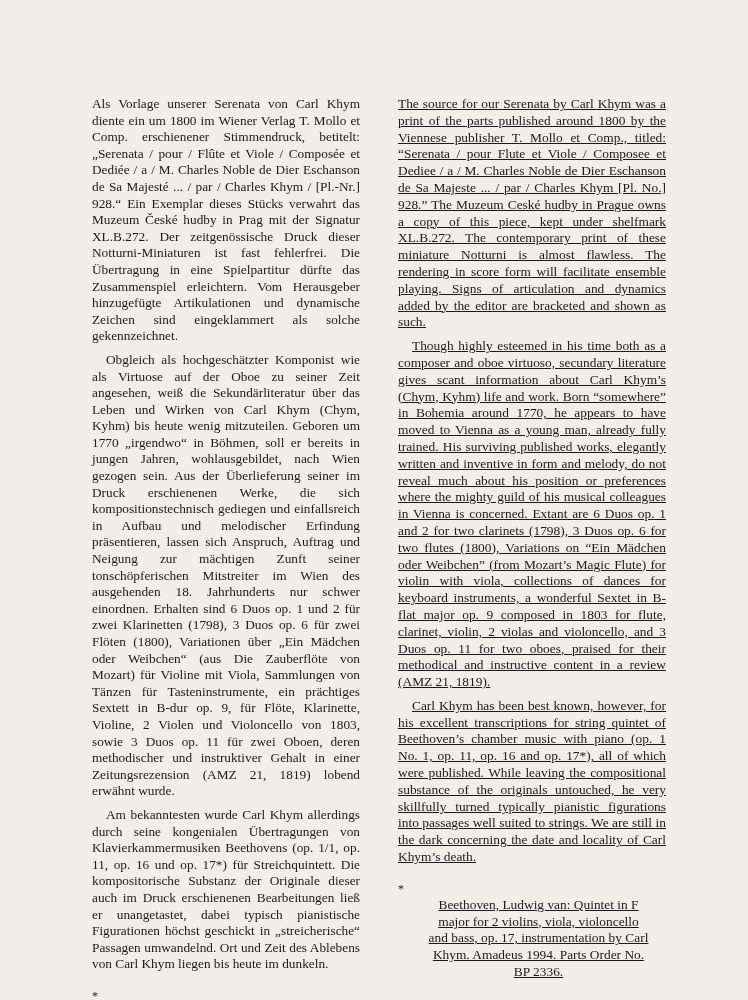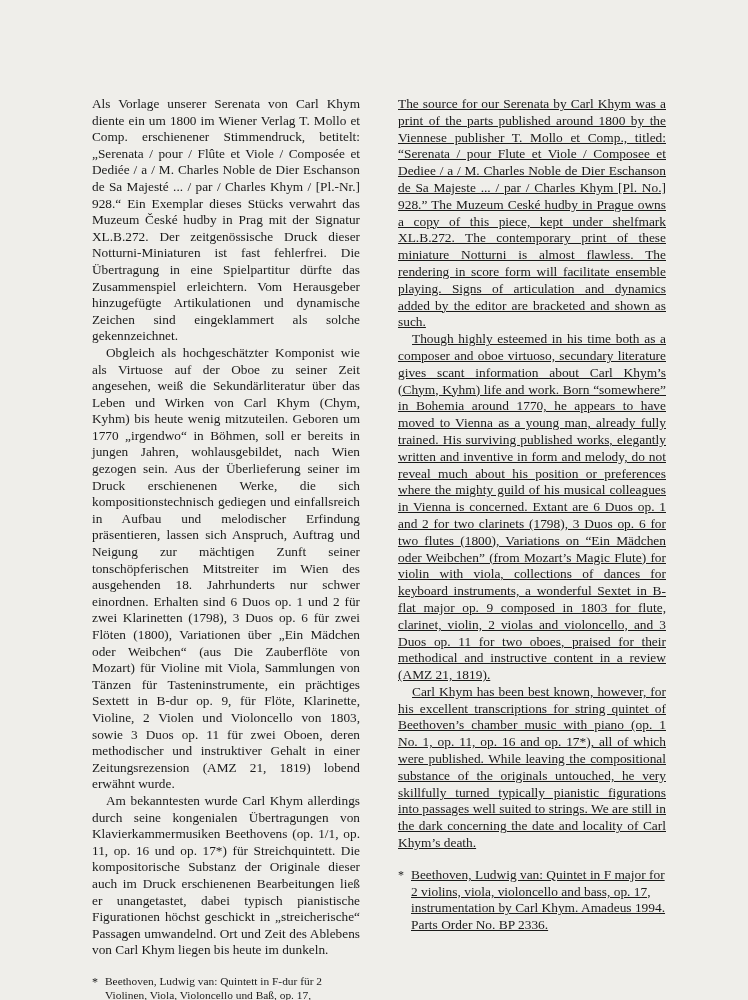--- a/index.html
+++ b/index.html
@@ -34,37 +34,38 @@
   p {
     margin: 0;
     text-align: justify;
     font-size: 13.3px;
     line-height: 16.6px;
     text-indent: 0;
     hyphens: auto;
   }
   p + p {
     text-indent: 14px;
+    margin-top: 7px;
   }
   .footnote-wrap {
     margin-top: 15px;
     display: flex;
     gap: 7px;
     align-items: flex-start;
   }
   .fn-mark {
     font-size: 12px;
     line-height: 14.2px;
     padding-top: 1px;
   }
   .fn-text {
     font-size: 11.4px;
     line-height: 14.2px;
-    text-align: left;
-    margin: 0;
+    text-align: center;
+    margin: 16px;
   }
   .col-right p {
     font-size: 13.4px;
     line-height: 16.8px;
     text-decoration: underline;
   }
 </style>
 </head>
 <body>
 

